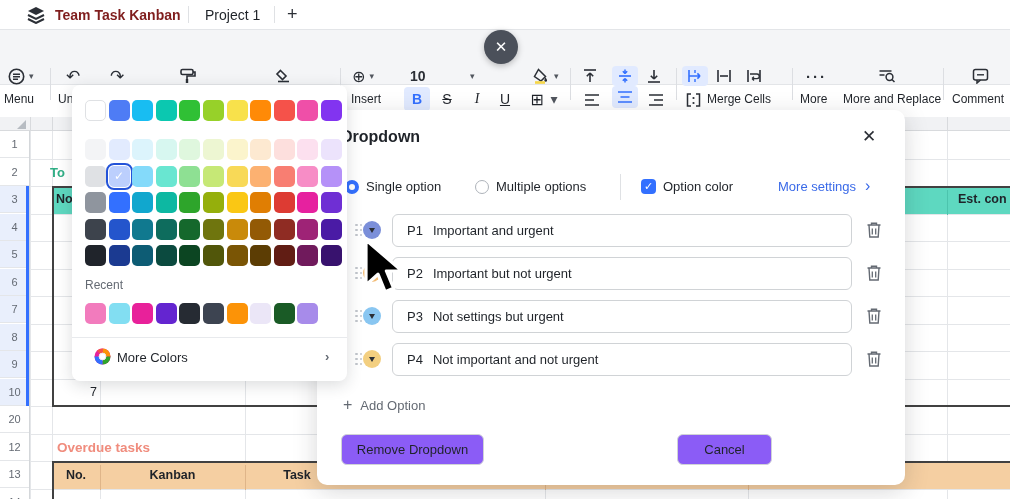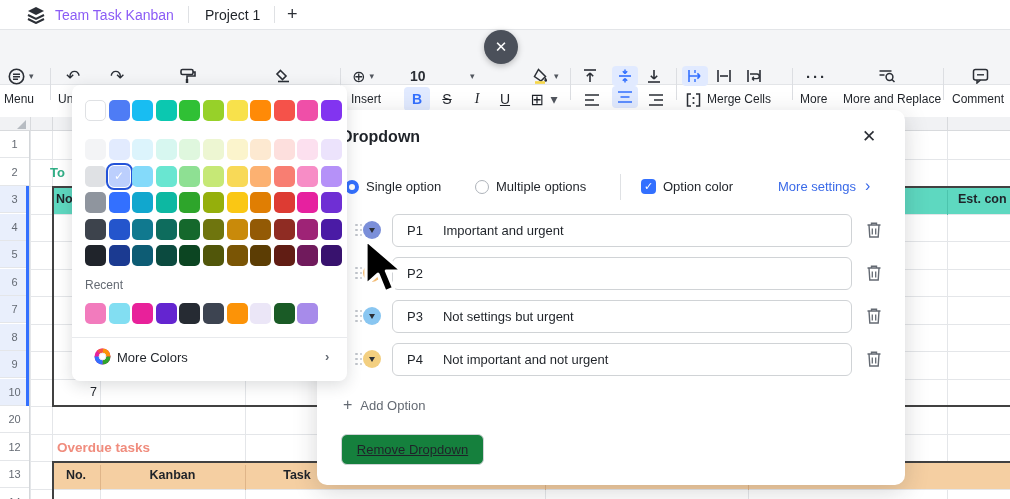--- a/index.html
+++ b/index.html
@@ -6,21 +6,21 @@
   html,body { background:#888; }
   #app {
     position:relative; width:1010px; height:499px; overflow:hidden;
     background:#fff; font-family:"Liberation Sans","DejaVu Sans",sans-serif;
     color:#1f2329; font-size:13px;
   }
   .abs { position:absolute; }
   
   .tabbar { left:0; top:0; width:1010px; height:30px; background:#fff; border-bottom:1px solid #e3e5e8; z-index:5; }
   .tab { position:absolute; top:0; height:29px; display:flex; align-items:center; font-size:14px; }
-  .tab.active { color:#8b5cf6; font-weight:400; }
+  .tab.active { color:#7f1d1d; font-weight:700; }
   .tabdiv { position:absolute; top:6px; width:1px; height:17px; background:#dfe1e4; }
   .plusbtn { position:absolute; top:0; height:29px; display:flex; align-items:center; font-size:18px; color:#2b2f36; cursor:pointer; }
   
   .toolbar { left:0; top:30px; width:1010px; height:55px; background:#f4f5f7; border-bottom:1px solid #e3e5e8; z-index:5; }
   .tb-lab { position:absolute; top:62px; font-size:12px; color:#1f2329; white-space:nowrap; }
   .tb-ic  { position:absolute; top:36px; height:20px; display:flex; align-items:center; justify-content:center; color:#2b2f36; }
   .tb-sep { position:absolute; top:38px; width:1px; height:32px; background:#dcdee2; }
   .chev { font-size:9px; color:#51565e; }
   .fmt { position:absolute; top:57px; width:26px; height:24px; display:flex; align-items:center; justify-content:center; font-size:14px; border-radius:4px; }
   .hl-blue { background:#e1eaff; color:#3370ff; }
@@ -60,30 +60,30 @@
   .dlg-title { position:absolute; left:24px; top:18px; font-size:16px; font-weight:bold; color:#1f2329; }
   .dlg-close { position:absolute; left:540px; top:14px; width:24px; height:24px; display:flex; align-items:center; justify-content:center; font-size:17px; color:#2b2f36; cursor:pointer; }
   .radio { position:absolute; width:14px; height:14px; border-radius:50%; }
   .radio.on { border:4.5px solid #3370ff; background:#fff; }
   .radio.off { border:1.5px solid #aeb3ba; background:#fff; }
   .ctl-lab { position:absolute; top:69px; font-size:13px; color:#1f2329; }
   .checkbox { position:absolute; left:324px; top:69px; width:15px; height:15px; border-radius:4px; background:#3370ff; color:#fff; font-size:11px; display:flex; align-items:center; justify-content:center; }
   .link { position:absolute; top:69px; font-size:13px; color:#3a6ae8; cursor:pointer; }
   .vsep { position:absolute; left:303px; top:64px; width:1px; height:26px; background:#dfe1e4; }
   .opt-input { position:absolute; left:75px; width:460px; height:33px; border:1px solid #d0d3d6; border-radius:6px; background:#fff; display:flex; align-items:center; padding-left:14px; font-size:13px; color:#1f2329; }
-  .opt-code { margin-right:20px; }
+  .opt-code { margin-right:10px; }
   .opt-dot { position:absolute; left:46px; width:18px; height:18px; border-radius:50%; display:flex; align-items:center; justify-content:center; cursor:pointer; }
   .opt-dot:after { content:""; width:0; height:0; border-left:3.5px solid transparent; border-right:3.5px solid transparent; border-top:5px solid #2b2f36; margin-top:1px; }
   .drag-dots { position:absolute; left:38px; width:7px; height:13px; display:grid; grid-template-columns:2.5px 2.5px; grid-auto-rows:2.5px; gap:2.5px 2px; }
   .drag-dots i { background:#c2c6cc; border-radius:50%; }
   .trash { position:absolute; left:549px; width:16px; height:18px; color:#646a73; cursor:pointer; }
   .add-opt { position:absolute; left:26px; top:286px; font-size:13px; color:#646a73; cursor:pointer; display:flex; align-items:center; gap:8px; }
   .add-plus { font-size:16px; }
   .btn { position:absolute; top:324px; height:31px; border-radius:6px; display:flex; align-items:center; justify-content:center; font-size:13px; cursor:pointer; }
-  .btn.ghost { background:#15803d; border:1px solid #d0d3d6; color:#1f2329;text-decoration:underline; }
+  .btn.ghost { background:#8b5cf6; border:1px solid #d0d3d6; color:#1f2329; }
   .btn.primary { background:#2e62e4; border:1px solid #2e62e4; color:#fff; }
   
   .cursor { left:362px; top:237px; z-index:50; pointer-events:none; }
   svg.ic { display:block; }
 </style>
 </head>
 <body>
 
 <div id="app">
 
@@ -466,20 +466,21 @@
           <i></i>
           <i></i>
           <i></i>
           <i></i>
           <i></i>
           <i></i>
         </div>
         <div class="opt-dot" style="top: 154px; background: rgb(242, 188, 119);"></div>
         <div class="opt-input" style="top: 146.5px;">
           <span class="opt-code">P2</span>
+          <span>Important but not urgent</span>
         </div>
         <div class="trash" style="top: 154px;"><svg width="16" height="18" viewBox="0 0 16 18">
             <path d="M1.5 4h13M5.5 4V2.2h5V4M3 4l.8 12h8.4L13 4" fill="none" stroke="#646a73" stroke-width="1.4"></path>
             <path d="M6.3 7.5v6M9.7 7.5v6" stroke="#646a73" stroke-width="1.3"></path>
           </svg></div>
         <div class="drag-dots" style="top: 199.5px;">
           <i></i>
           <i></i>
           <i></i>
           <i></i>
@@ -514,20 +515,23 @@
           </svg></div>
       </div>
 
     <div class="add-opt">
       <span class="add-plus">+</span>
       <span>Add Option</span>
     </div>
     <div class="btn ghost" style="left:24px;width:143px;">
         <span>Remove Dropdown</span>
       </div>
+    <div class="btn ghost" style="left:360px;width:95px;">
+        <span>Cancel</span>
+      </div>
   </div>
 
   <div class="abs cursor">
     <svg class="ic" width="44" height="60" viewBox="0 0 22 30">
       <path d="M2 1.5 L2 24 L8 18.6 L11.6 27.4 L15.8 25.6 L12.2 17 L20 17 Z" fill="#000" stroke="#fff" stroke-width="1.6" stroke-linejoin="round"></path>
     </svg>
   </div>
 </div>
 
 </body></html>

